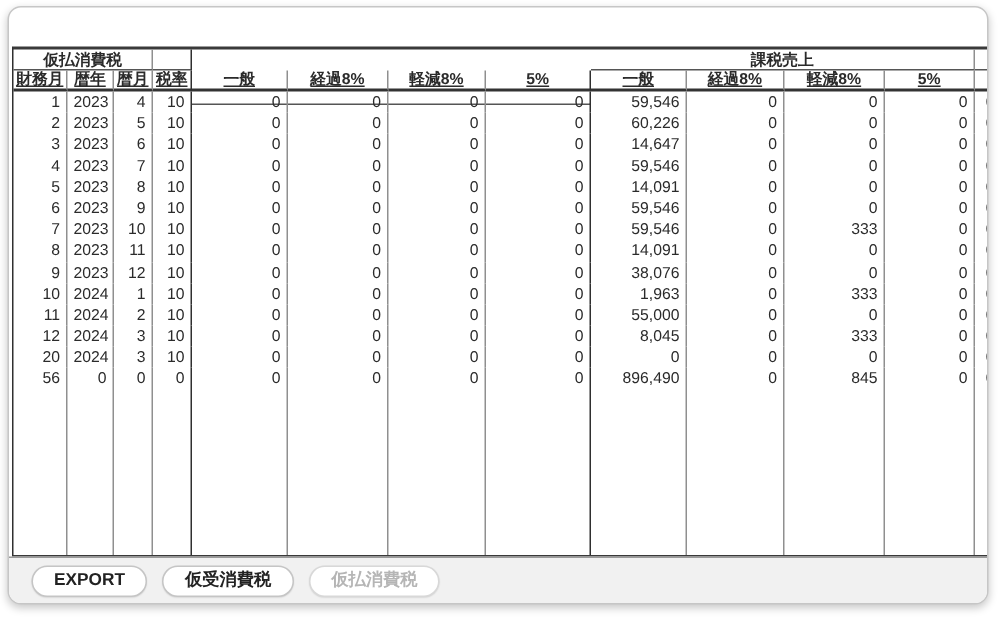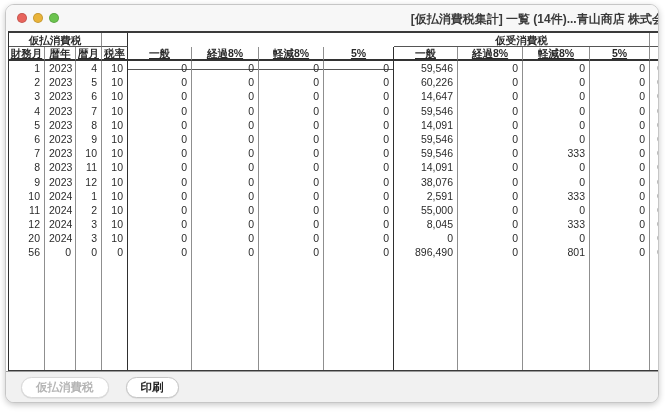--- a/index.html
+++ b/index.html
@@ -45,34 +45,26 @@
     line-height:19px; cursor:default;
   }
   .btn.disabled { color:#b5b5b5; border-color:#d8d8d8; }
   .btn.gap { margin-left:7px; }
 </style>
 </head>
 <body>
 
 <div class="window">
 
-  <div class="titlebar">
-    <div class="lights">
-      <span class="light" id="tl-red" style="background: rgb(232, 100, 92);"></span>
-      <span class="light" id="tl-yellow" style="background: rgb(233, 179, 57);"></span>
-      <span class="light" id="tl-green" style="background: rgb(107, 195, 78);"></span>
-    </div>
-    <div class="title">[仮払消費税集計] 一覧 (14件)...青山商店  株式会</div>
-  </div>
 
   <div class="grid" id="grid">
       <div class="c gh" style="grid-column: span 3;">仮払消費税</div>
       <div class="c gh maj" style="grid-column: span 1;"></div>
       <div class="c gh maj" style="grid-column: span 4; margin-top: 36px;">非課税売上</div>
-      <div class="c gh" style="grid-column: span 4;">仮受消費税</div>
+      <div class="c gh" style="grid-column: span 4;">課税売上</div>
       <div class="c gh" style="grid-column: span 1;"></div>
       <div class="c ch x0">財務月</div>
       <div class="c ch x1">暦年</div>
       <div class="c ch x2">暦月</div>
       <div class="c ch x3">税率</div>
       <div class="c ch x4">一般</div>
       <div class="c ch x5">経過8%</div>
       <div class="c ch x6">軽減8%</div>
       <div class="c ch x7">5%</div>
       <div class="c ch x8">一般</div>
@@ -198,21 +190,21 @@
       <div class="c dc x11">0</div>
       <div class="c dc x12">0</div>
       <div class="c dc x0">10</div>
       <div class="c dc x1">2024</div>
       <div class="c dc x2">1</div>
       <div class="c dc x3">10</div>
       <div class="c dc x4">0</div>
       <div class="c dc x5">0</div>
       <div class="c dc x6">0</div>
       <div class="c dc x7">0</div>
-      <div class="c dc x8">2,591</div>
+      <div class="c dc x8">1,963</div>
       <div class="c dc x9">0</div>
       <div class="c dc x10">333</div>
       <div class="c dc x11">0</div>
       <div class="c dc x12">0</div>
       <div class="c dc x0">11</div>
       <div class="c dc x1">2024</div>
       <div class="c dc x2">2</div>
       <div class="c dc x3">10</div>
       <div class="c dc x4">0</div>
       <div class="c dc x5">0</div>
@@ -252,36 +244,37 @@
       <div class="c dc x0">56</div>
       <div class="c dc x1">0</div>
       <div class="c dc x2">0</div>
       <div class="c dc x3">0</div>
       <div class="c dc x4">0</div>
       <div class="c dc x5">0</div>
       <div class="c dc x6">0</div>
       <div class="c dc x7">0</div>
       <div class="c dc x8">896,490</div>
       <div class="c dc x9">0</div>
-      <div class="c dc x10">801</div>
+      <div class="c dc x10">845</div>
       <div class="c dc x11">0</div>
       <div class="c dc x12">0</div>
       <div class="c fc x0"></div>
       <div class="c fc x1"></div>
       <div class="c fc x2"></div>
       <div class="c fc x3"></div>
       <div class="c fc x4"></div>
       <div class="c fc x5"></div>
       <div class="c fc x6"></div>
       <div class="c fc x7"></div>
       <div class="c fc x8"></div>
       <div class="c fc x9"></div>
       <div class="c fc x10"></div>
       <div class="c fc x11"></div>
       <div class="c fc x12"></div>
     </div>
 
   <div class="buttonbar">
+    <button class="btn">EXPORT</button>
+    <button class="btn">仮受消費税</button>
     <button class="btn disabled" disabled="">仮払消費税</button>
-    <button class="btn gap">印刷</button>
   </div>
 
 </div>
 
 </body></html>

